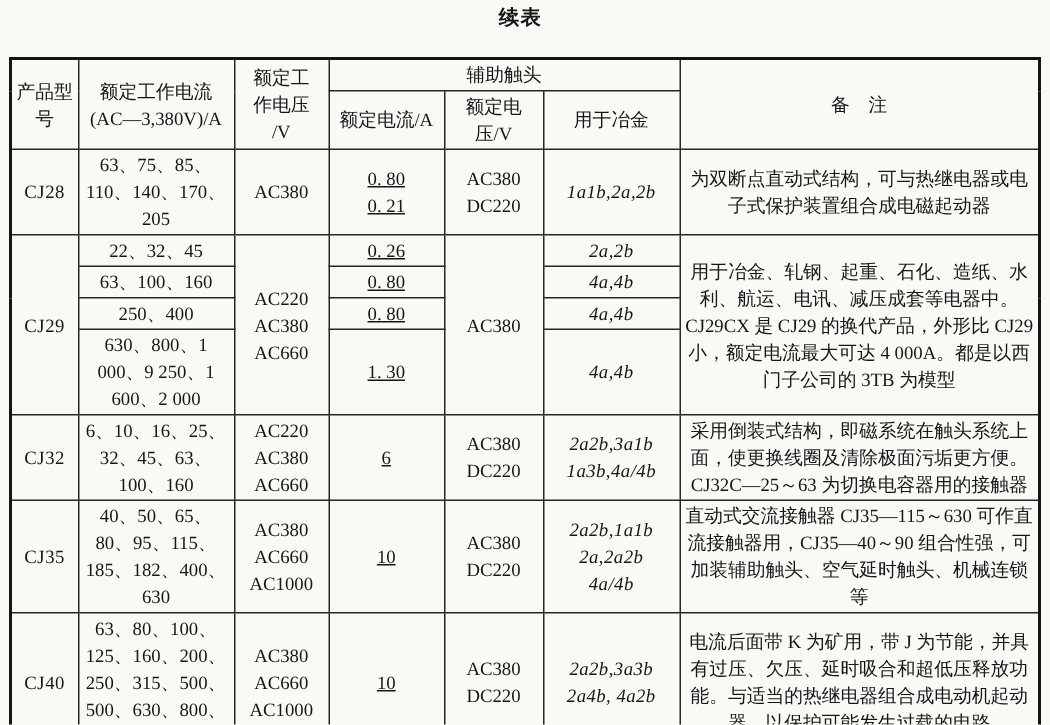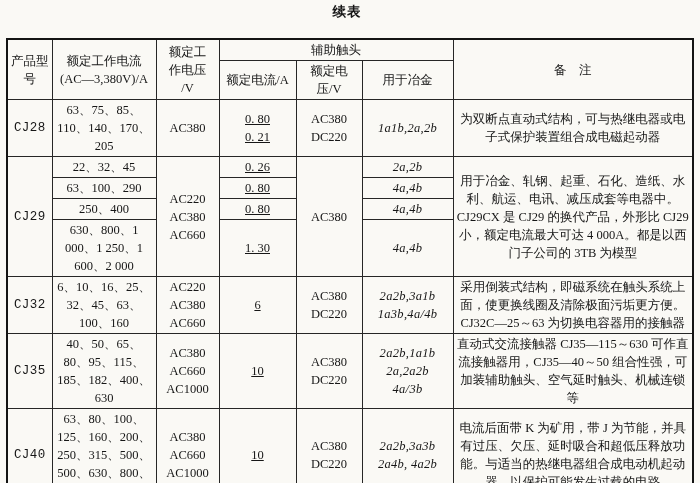--- a/index.html
+++ b/index.html
@@ -55,21 +55,21 @@
   }
   td[data-name="combo-cell"] {
     font-style: italic;
     font-family: Liberation Serif, serif;
     letter-spacing: 0.3px;
     line-height: 19px;
   }
   td[data-name="voltage-cell"] { line-height: 19px; }
   td[data-name="aux-current-cell"] { line-height: 19px; text-decoration: underline; }
   td[data-name="aux-voltage-cell"] { line-height: 19px; }
-  td[data-name="model-cell"] { letter-spacing: 0.4px; font-family: Liberation Mono, monospace; }
+  td[data-name="model-cell"] { letter-spacing: 0.4px; }
 </style>
 </head>
 <body>
 
 <div class="page" data-name="document-page">
   <div class="continued" data-name="continued-table-label">续表</div>
   <table class="spec" data-name="contactor-spec-table">
     <colgroup>
       <col style="width:45px">
       <col style="width:104px">
@@ -156,21 +156,21 @@
           </td>
           <td data-name="combo-cell">
             <div>2a,2b</div>
           </td>
           <td rowspan="4" data-name="remark-cell">
             <div>用于冶金、轧钢、起重、石化、造纸、水利、航运、电讯、减压成套等电器中。CJ29CX 是 CJ29 的换代产品，外形比 CJ29 小，额定电流最大可达 4 000A。都是以西门子公司的 3TB 为模型</div>
           </td>
         </tr>
         <tr data-name="table-row">
           <td data-name="currents-cell">
-            <div>63、100、290</div>
+            <div>63、100、160</div>
           </td>
           <td data-name="aux-current-cell">
             <div>0. 80</div>
           </td>
           <td data-name="combo-cell">
             <div>4a,4b</div>
           </td>
         </tr>
         <tr data-name="table-row">
           <td data-name="currents-cell">
@@ -178,21 +178,21 @@
           </td>
           <td data-name="aux-current-cell">
             <div>0. 80</div>
           </td>
           <td data-name="combo-cell">
             <div>4a,4b</div>
           </td>
         </tr>
         <tr data-name="table-row">
           <td data-name="currents-cell">
-            <div>630、800、1 000、1 250、1 600、2 000</div>
+            <div>630、800、1 000、9 250、1 600、2 000</div>
           </td>
           <td data-name="aux-current-cell">
             <div>1. 30</div>
           </td>
           <td data-name="combo-cell">
             <div>4a,4b</div>
           </td>
         </tr>
         <tr data-name="table-row">
           <td data-name="model-cell">
@@ -236,24 +236,24 @@
           <td data-name="aux-current-cell">
             <div>10</div>
           </td>
           <td data-name="aux-voltage-cell">
             <div>AC380</div>
             <div>DC220</div>
           </td>
           <td data-name="combo-cell">
             <div>2a2b,1a1b</div>
             <div>2a,2a2b</div>
-            <div>4a/3b</div>
-          </td>
-          <td data-name="remark-cell">
-            <div>直动式交流接触器 CJ35—115～630 可作直流接触器用，CJ35—40～50 组合性强，可加装辅助触头、空气延时触头、机械连锁等</div>
+            <div>4a/4b</div>
+          </td>
+          <td data-name="remark-cell">
+            <div>直动式交流接触器 CJ35—115～630 可作直流接触器用，CJ35—40～90 组合性强，可加装辅助触头、空气延时触头、机械连锁等</div>
           </td>
         </tr>
         <tr data-name="table-row">
           <td data-name="model-cell">
             <div>CJ40</div>
           </td>
           <td data-name="currents-cell">
             <div>63、80、100、125、160、200、250、315、500、500、630、800、1 000</div>
           </td>
           <td data-name="voltage-cell">

